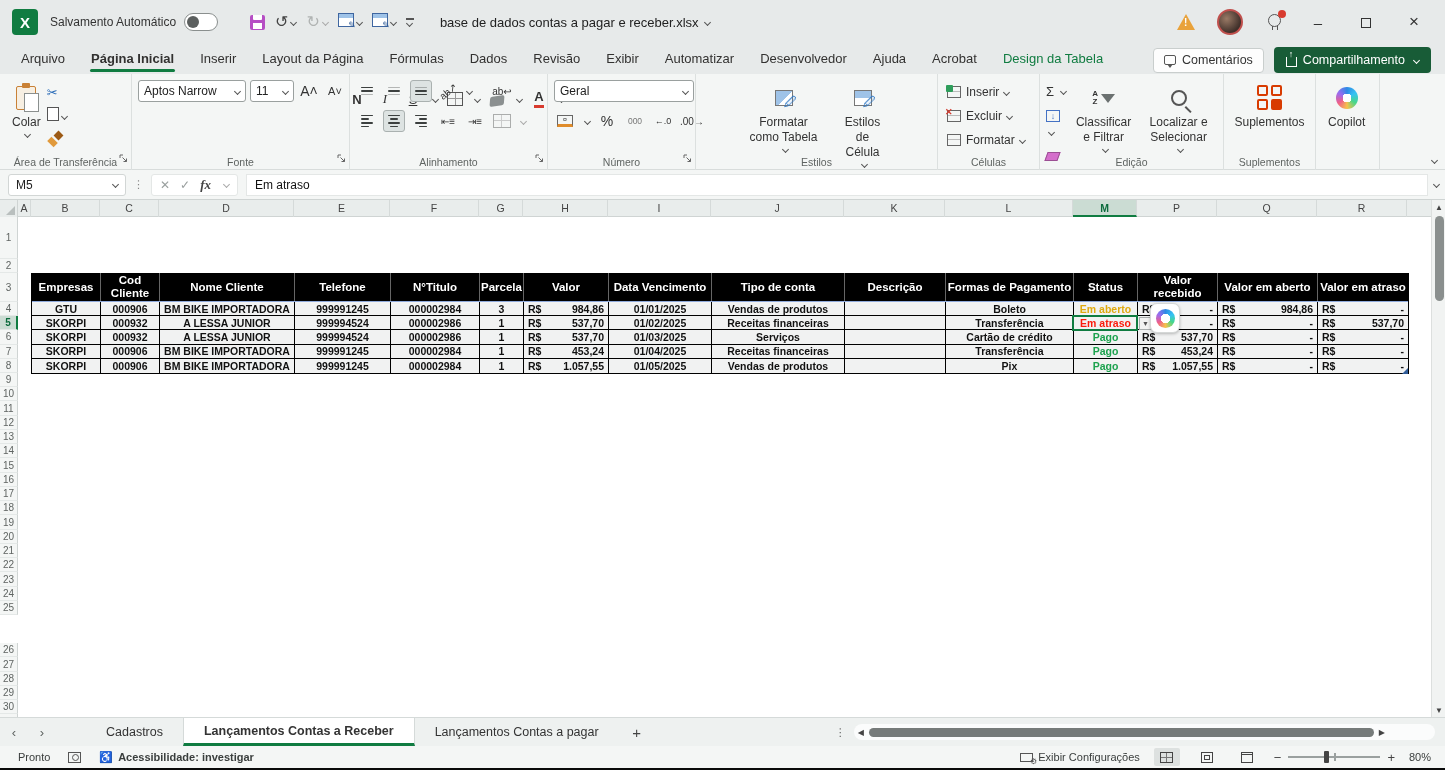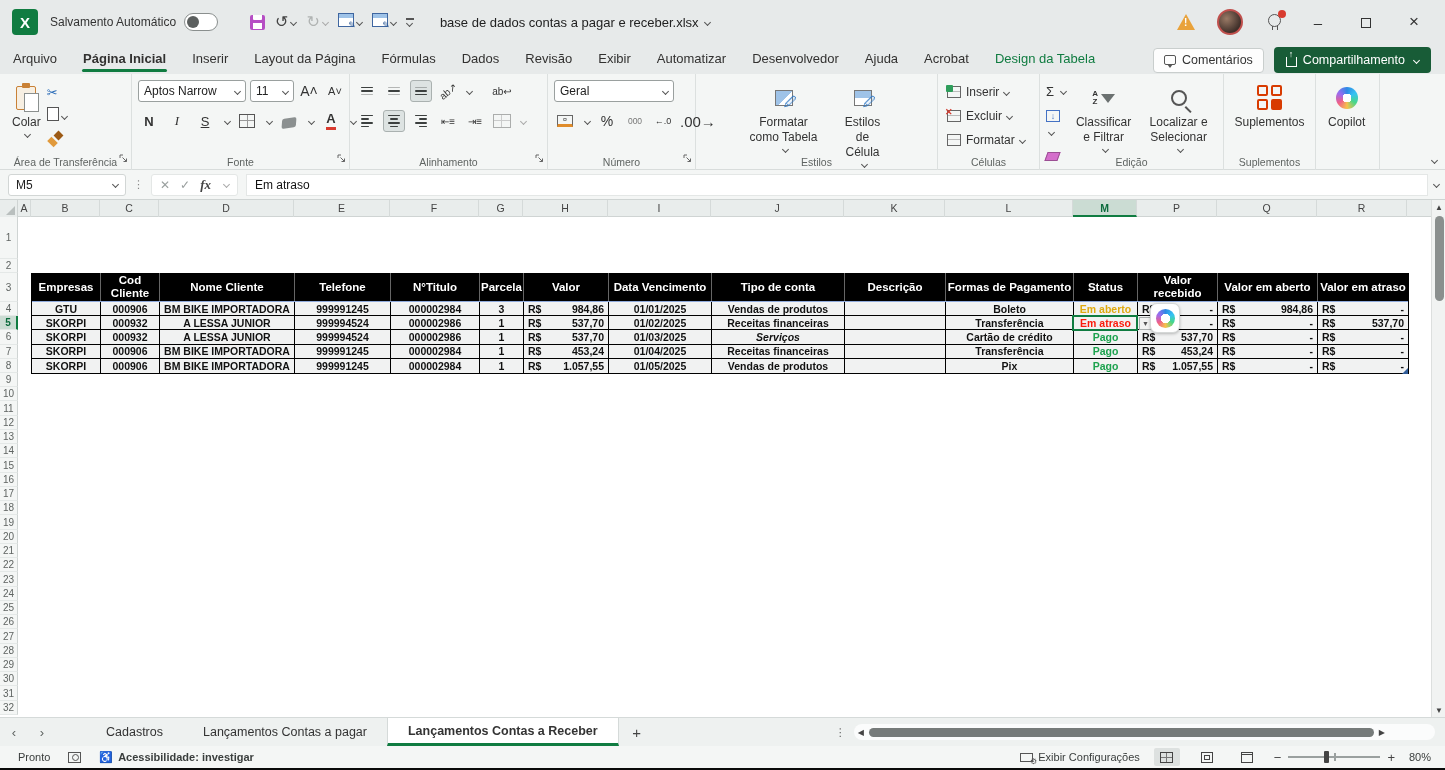--- a/index.html
+++ b/index.html
@@ -32,21 +32,21 @@
   .avatar { width:26px; height:26px; border-radius:50%; background:radial-gradient(circle at 35% 35%, #9a7a66, #40302a 70%); border:2px solid #c0504d; }
   .bulb { width:18px; height:18px; position:relative; }
   .bulb::before { content:""; position:absolute; left:3px; top:1px; width:11px; height:11px; border:1.6px solid #555; border-radius:50%; }
   .bulb::after { content:""; position:absolute; left:7px; top:13px; width:4px; height:4px; border-left:1.6px solid #555; border-right:1.6px solid #555; }
   .bulb .dot { position:absolute; right:-3px; top:-3px; width:8px; height:8px; background:#d83b2f; border-radius:50%; }
   .win-btn { font-size:15px; color:#333; width:26px; text-align:center; }
   .restore-glyph { width:10px; height:10px; border:1.3px solid #333; position:relative; background:#e7eaea; }
   .restore-glyph::before { content:""; position:absolute; left:2px; top:-4px; width:10px; height:10px; border:1.3px solid #333; z-index:-1; }
 
   
-  #tabrow { position:absolute; left:0; top:44px; width:1445px; height:30px; background:#e7eaea; display:flex; align-items:flex-end; padding-left:0;text-align:center; }
+  #tabrow { position:absolute; left:0; top:44px; width:1445px; height:30px; background:#e7eaea; display:flex; align-items:flex-end; padding-left:8px;text-align:center; }
   .rtab { font-size:13px; color:#323130; padding:6px 13px 8px; position:relative; white-space:nowrap; }
   .rtab.active { font-weight:bold; }
   .rtab.active::after { content:""; position:absolute; left:12px; right:12px; bottom:2px; height:3px; background:#107c41; border-radius:2px; }
   .rtab.contextual { color:#107c41; }
   #tabrow-right { position:absolute; right:14px; top:47px; display:flex; gap:10px; align-items:center; }
   .comments-btn { background:#fdfdfd; border:1px solid #c9cecd; border-radius:4px; height:25px; display:flex; align-items:center; padding:0 10px; font-size:12.5px; color:#333; gap:6px; }
   .bubble { width:12px; height:10px; border:1.4px solid #555; border-radius:2px; position:relative; }
   .bubble::after { content:""; position:absolute; left:2px; bottom:-4px; border-left:3px solid transparent; border-right:3px solid transparent; border-top:4px solid #555; }
   .share-btn { background:#185c37; color:#fff; border-radius:4px; height:26px; display:flex; align-items:center; padding:0 12px; font-size:12.5px; gap:6px; }
   .share-glyph { width:11px; height:10px; border:1.3px solid #fff; border-top:none; position:relative; margin-top:3px; }
@@ -251,21 +251,21 @@
       <span style="color:#2b6cb8;font-size:13px">✂</span>
       <span><span class="copy-ic" style="display:inline-block"></span><span class="chv"></span></span>
       <span class="brush-ic"></span>
     </div>
     <div class="gfoot">Área de Transferência</div>
     <span class="launcher"><svg width="9" height="9">
           <path d="M1 1 H4 M1 1 V4 M3.5 3.5 L7.5 7.5 M7.5 4.5 V7.5 H4.5" stroke="#666" fill="none"></path>
         </svg></span>
   </div>
 
-  <div class="rgroup" style="width:218px;flex-direction:column">
+  <div class="rgroup" style="width:218px;flex-direction:row">
     <div style="display:flex;gap:4px;align-items:center">
       <div class="combo" style="width:108px">
           <span>Aptos Narrow</span>
           <span class="chv"></span>
         </div>
       <div class="combo" style="width:44px">
           <span>11</span>
           <span class="chv"></span>
         </div>
       <span class="tool" style="font-size:14px">A˄</span>
@@ -354,33 +354,33 @@
         </span>
         <span class="chv dim"></span>
     </div>
     <div class="gfoot">Alinhamento</div>
     <span class="launcher"><svg width="9" height="9">
           <path d="M1 1 H4 M1 1 V4 M3.5 3.5 L7.5 7.5 M7.5 4.5 V7.5 H4.5" stroke="#666" fill="none"></path>
         </svg></span>
   </div>
 
   <div class="rgroup" style="width:148px;flex-direction:column">
-    <div class="combo" style="width:120px">
+    <div class="combo" style="width:140px">
         <span>Geral</span>
         <span class="chv"></span>
       </div>
     <div style="display:flex;gap:6px;align-items:center;margin-top:8px">
       <span class="tool">
           <span style="width:16px;height:12px;border:1.2px solid #666;border-bottom:3px solid #e08c2b;font-size:7px;text-align:center">¤</span>
         </span>
         <span class="chv"></span>
       <span class="tool" style="font-size:14px">%</span>
       <span class="tool" style="font-size:8.5px;color:#777">000</span>
       <span class="tool" style="font-size:9px">←.0</span>
-      <span class="tool" style="font-size:15px">.00→</span>
+      <span class="tool" style="font-size:10px">.00→</span>
     </div>
     <div class="gfoot">Número</div>
     <span class="launcher"><svg width="9" height="9">
           <path d="M1 1 H4 M1 1 V4 M3.5 3.5 L7.5 7.5 M7.5 4.5 V7.5 H4.5" stroke="#666" fill="none"></path>
         </svg></span>
   </div>
 
   <div class="rgroup" style="width:242px;justify-content:center;gap:4px">
     <div class="bigbtn" style="width:88px">
       <span class="icon">
@@ -588,21 +588,21 @@
           <div class="td" style="width: 59px;">000932</div>
           <div class="td" style="width: 135px;">A LESSA JUNIOR</div>
           <div class="td" style="width: 96px;">999994524</div>
           <div class="td" style="width: 89px;">000002986</div>
           <div class="td" style="width: 44px;">1</div>
           <div class="td money" style="width: 85px;">
             <span>R$</span>
             <span>537,70</span>
           </div>
           <div class="td" style="width: 103px;">01/03/2025</div>
-          <div class="td" style="width: 133px; font-style: italic;">Serviços</div>
+          <div class="td" style="width: 133px;">Serviços</div>
           <div class="td" style="width: 101px;"></div>
           <div class="td" style="width: 128px;">Cartão de crédito</div>
           <div class="td" style="width: 64px; color: rgb(28, 162, 78);">Pago</div>
           <div class="td money" style="width: 80px;">
             <span>R$</span>
             <span>537,70</span>
           </div>
           <div class="td money" style="width: 100px;">
             <span>R$</span>
             <span>-</span>
@@ -691,21 +691,21 @@
       <div class="rownum" style="height: 14.25px;">16</div>
       <div class="rownum" style="height: 14.25px;">17</div>
       <div class="rownum" style="height: 14.25px;">18</div>
       <div class="rownum" style="height: 14.25px;">19</div>
       <div class="rownum" style="height: 14.25px;">20</div>
       <div class="rownum" style="height: 14.25px;">21</div>
       <div class="rownum" style="height: 14.25px;">22</div>
       <div class="rownum" style="height: 14.25px;">23</div>
       <div class="rownum" style="height: 14.25px;">24</div>
       <div class="rownum" style="height: 14.25px;">25</div>
-      <div class="rownum" style="height: 14.25px;">26</div>
+      <div class="rownum" style="height: 14.25px; margin-top: 28px;">26</div>
       <div class="rownum" style="height: 14.25px;">27</div>
       <div class="rownum" style="height: 14.25px;">28</div>
       <div class="rownum" style="height: 14.25px;">29</div>
       <div class="rownum" style="height: 14.25px;">30</div>
       <div class="rownum" style="height: 14.25px;">31</div>
       <div class="rownum" style="height: 14.25px;">32</div>
     </div>
   <div id="sel-cell"></div>
   <div id="sel-dd">▼</div>
   <div id="copilot-float">
@@ -719,22 +719,22 @@
   <div id="vthumb"></div>
   <div class="arr down">▼</div>
 </div>
 
 <div id="sheetbar">
   <span class="navarr">‹</span>
   <span class="navarr">›</span>
   <span style="width:30px"></span>
   <span id="stabs" style="display:flex">
       <div class="stab">Cadastros</div>
+      <div class="stab active">Lançamentos Contas a Receber</div>
       <div class="stab">Lançamentos Contas a pagar</div>
-      <div class="stab active">Lançamentos Contas a Receber</div>
     </span>
   <span class="addsheet">+</span>
   <span class="hdots">⋮</span>
   <div id="hscroll">
     <span class="harr">◀</span>
     <div id="hthumb"></div>
     <span class="harr">▶</span>
   </div>
 </div>
 

